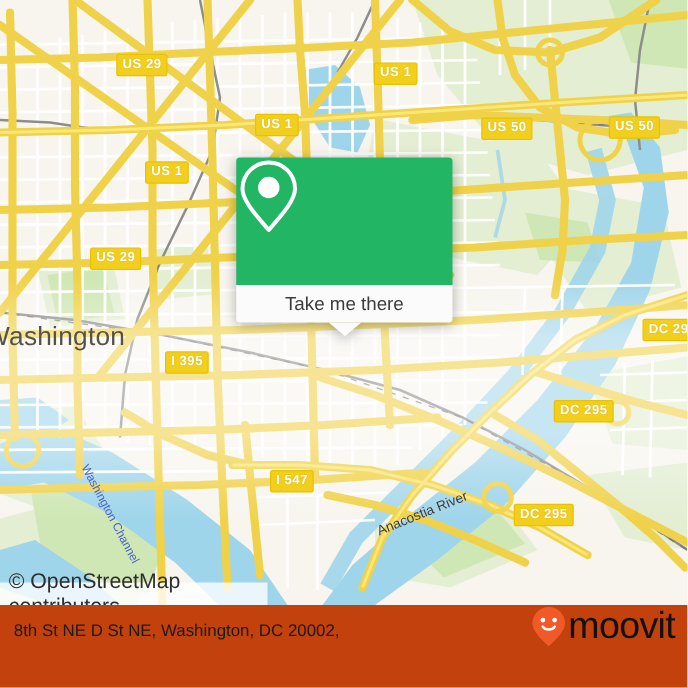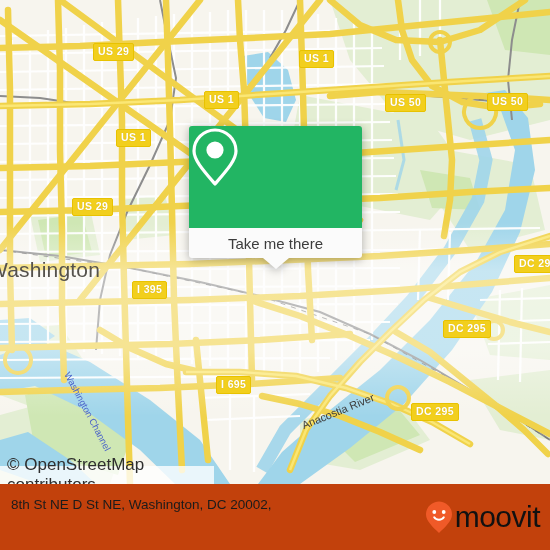--- a/index.html
+++ b/index.html
@@ -47,21 +47,21 @@
   #attrib{position:absolute;left:0;top:466px;height:18px;width:214px;
           background:rgba(255,255,255,.78);display:flex;align-items:center;}
   #attrib span{font-size:17px;color:#2e2e2e;padding-left:7px;
                font-family:"Liberation Sans",sans-serif;}
 
   
   #footer{position:absolute;left:0;top:484px;width:550px;height:82px;background:#c2410c;}
   #footer-text{position:absolute;left:11px;top:10px;width:400px;
                font-size:13.5px;color:#1b1b1b;line-height:22px;
                font-family:"Liberation Sans",sans-serif;}
-  #logo{position:absolute;right:10px;top:16px;display:flex;align-items:center;justify-content:space-between;}
+  #logo{position:absolute;right:10px;top:0;display:flex;align-items:center;justify-content:space-between;}
   #logo .word{font-size:30px;color:#111111;letter-spacing:-0.5px;line-height:30px;
               font-family:"Liberation Sans",sans-serif;margin-left:1px;}
 </style>
 </head>
 <body>
 
 <div id="root">
 
   <div id="map">
     <svg width="550" height="484" viewBox="0 0 550 484">
@@ -262,21 +262,21 @@
     <div class="shield" style="left:93px;top:43px;">US 29</div>
     <div class="shield" style="left:204px;top:91px;">US 1</div>
     <div class="shield" style="left:299px;top:50px;">US 1</div>
     <div class="shield" style="left:116px;top:129px;">US 1</div>
     <div class="shield" style="left:385px;top:94px;">US 50</div>
     <div class="shield" style="left:487px;top:93px;">US 50</div>
     <div class="shield" style="left:72px;top:198px;">US 29</div>
     <div class="shield" style="left:132px;top:281px;">I 395</div>
     <div class="shield" style="left:514px;top:255px;">DC 295</div>
     <div class="shield" style="left:443px;top:320px;">DC 295</div>
-    <div class="shield" style="left:216px;top:376px;">I 695</div>
+    <div class="shield" style="left:216px;top:376px;">I 547</div>
     <div class="shield" style="left:411px;top:403px;">DC 295</div>
 
     <div id="callout">
       <div class="head">
         <svg width="52" height="62" viewBox="0 0 52 62">
           <path d="M26 4 C14.4 4 5 13.4 5 25 C5 34 14 44 26 58 C38 44 47 34 47 25 C47 13.4 37.6 4 26 4 Z" fill="none" stroke="#ffffff" stroke-width="3.2" stroke-linejoin="round"></path>
           <circle cx="26" cy="24" r="8.6" fill="#ffffff"></circle>
         </svg>
       </div>
       <div class="foot">

